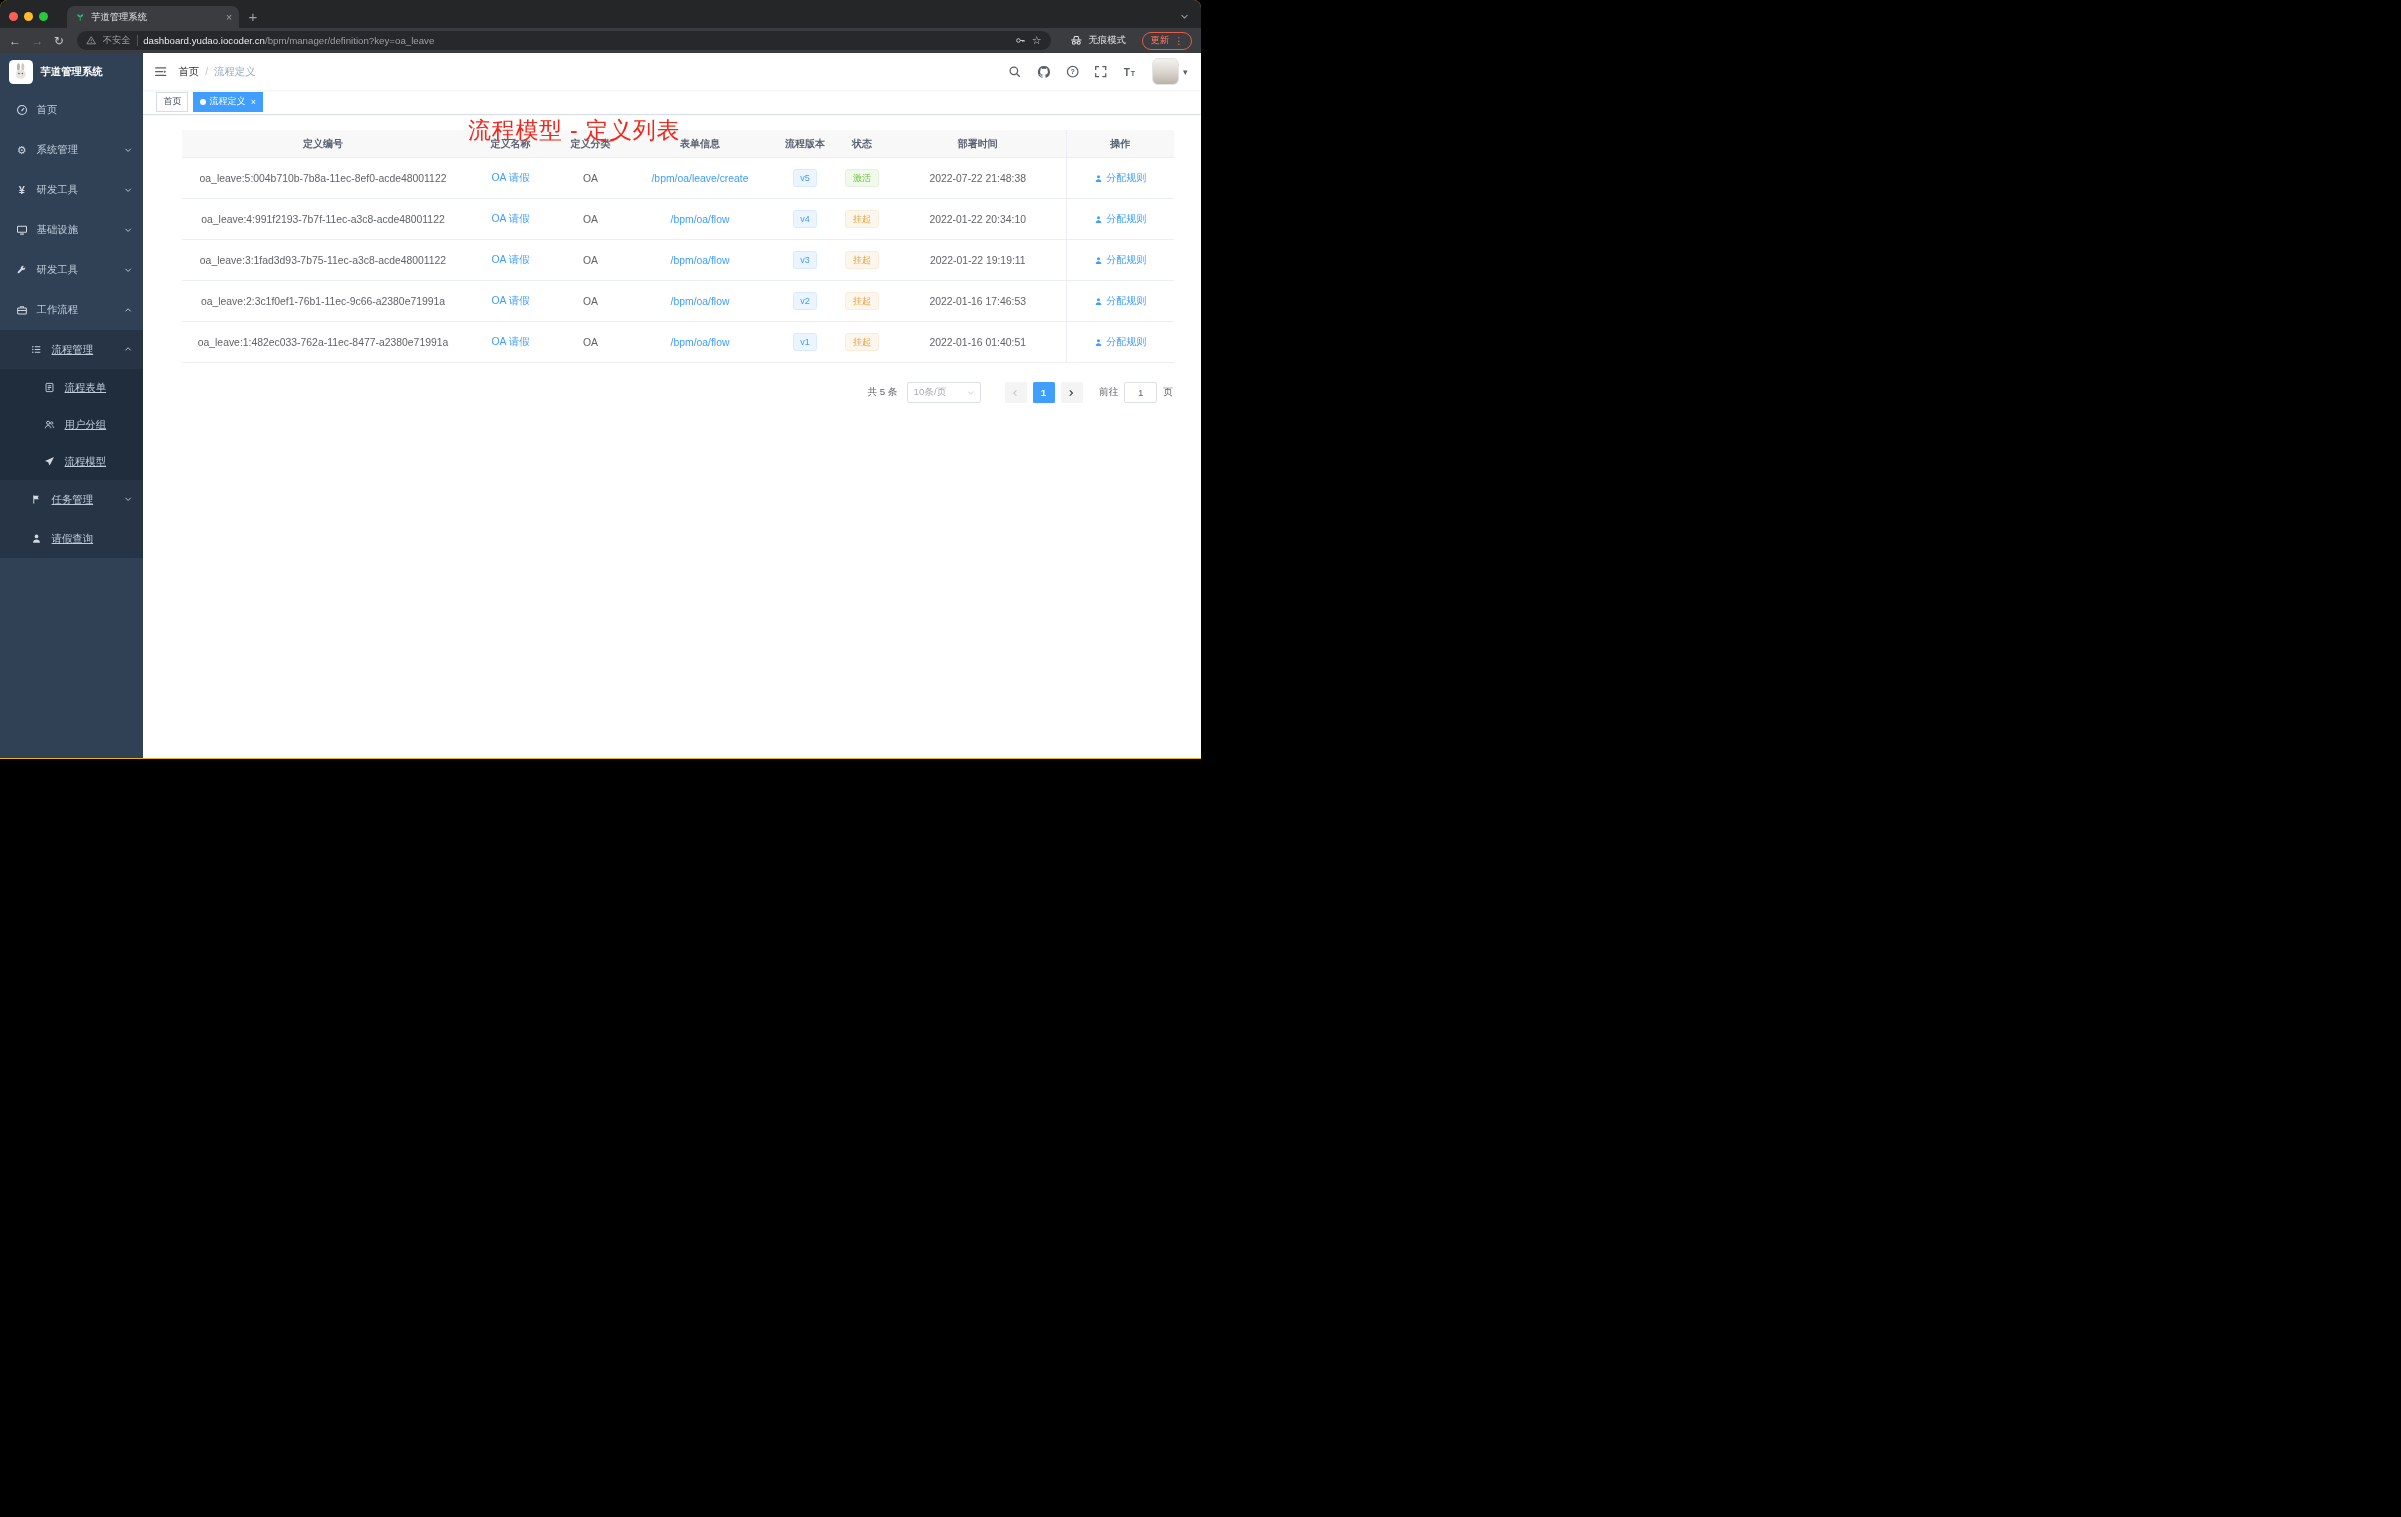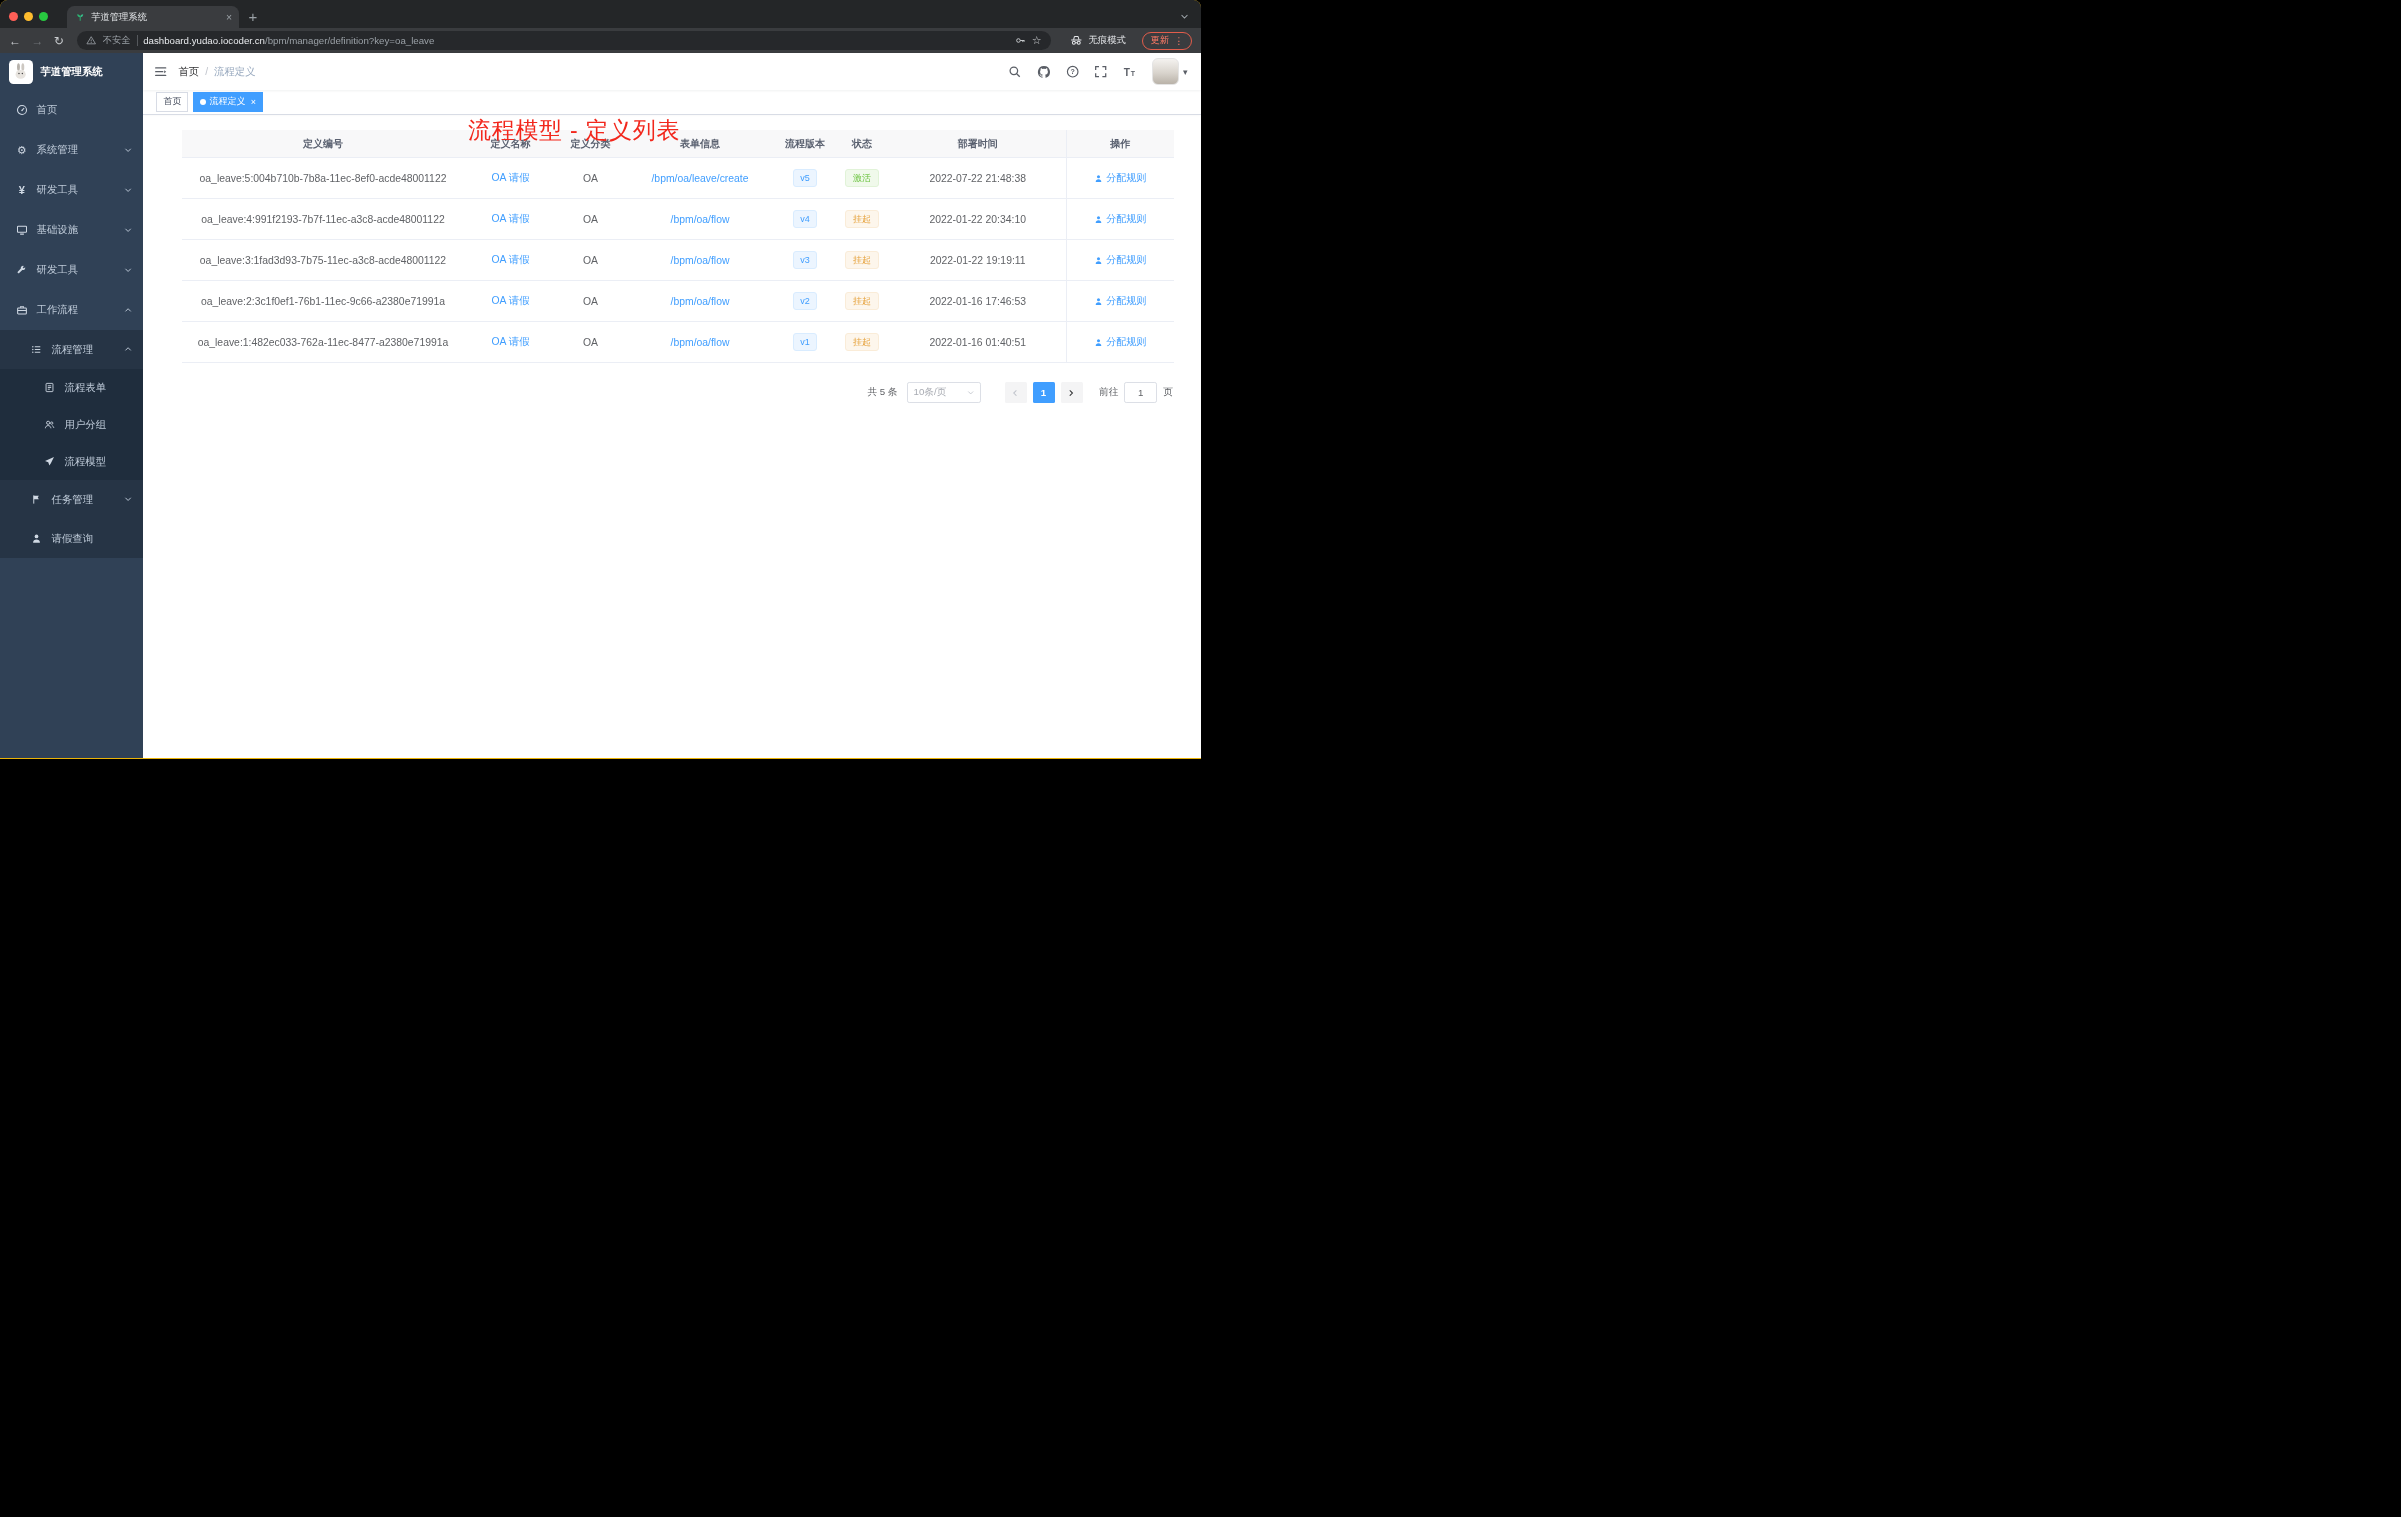--- a/index.html
+++ b/index.html
@@ -36,21 +36,21 @@
   .sidebar { width:143px; background:#304156; flex-shrink:0; color:#bfcbd9; }
   .logo-row { height:37px; display:flex; align-items:center; gap:7.4px; padding-left:9px; }
   .logo-img { width:24px; height:24px; background:#fff; border-radius:4.5px; display:flex; align-items:center; justify-content:center; }
   .logo-title { color:#fff; font-weight:bold; font-size:10.4px; }
   .menu-item { height:40px; display:flex; align-items:center; padding:0 10.4px 0 15px; font-size:10.4px; cursor:pointer; }
   .mi-icon { width:13.4px; margin-right:8.2px; display:flex; justify-content:center; align-items:center; color:#cfd8e3; font-size:11px; }
   .mi-label { flex:1; }
   .chev { display:flex; color:#bfcbd9; }
   .chev.up svg { transform:rotate(180deg); }
   .submenu-l2 { background:#263445; }
-  .submenu-l2 .menu-item { height:39px; padding-left:30px; }
+  .submenu-l2 .menu-item { height:39px; padding-left:30px;text-decoration:underline; }
   .submenu-l3 { background:#1f2d3d; }
   .submenu-l3 .menu-item { height:37px; padding-left:43px; }
 
   .main { flex:1; display:flex; flex-direction:column; background:#fff; min-width:0; }
 
   .navbar { height:37px; display:flex; align-items:center; box-shadow:0 0.7px 3px rgba(0,21,41,.08); position:relative; z-index:2; background:#fff; }
   .hamburger { padding:0 11px; color:#5a5e66; display:flex; cursor:pointer; }
   .breadcrumb { font-size:10.4px; display:flex; gap:6px; align-items:center; }
   .bc-home { color:#303133; cursor:pointer; }
   .bc-sep { color:#c0c4cc; }

